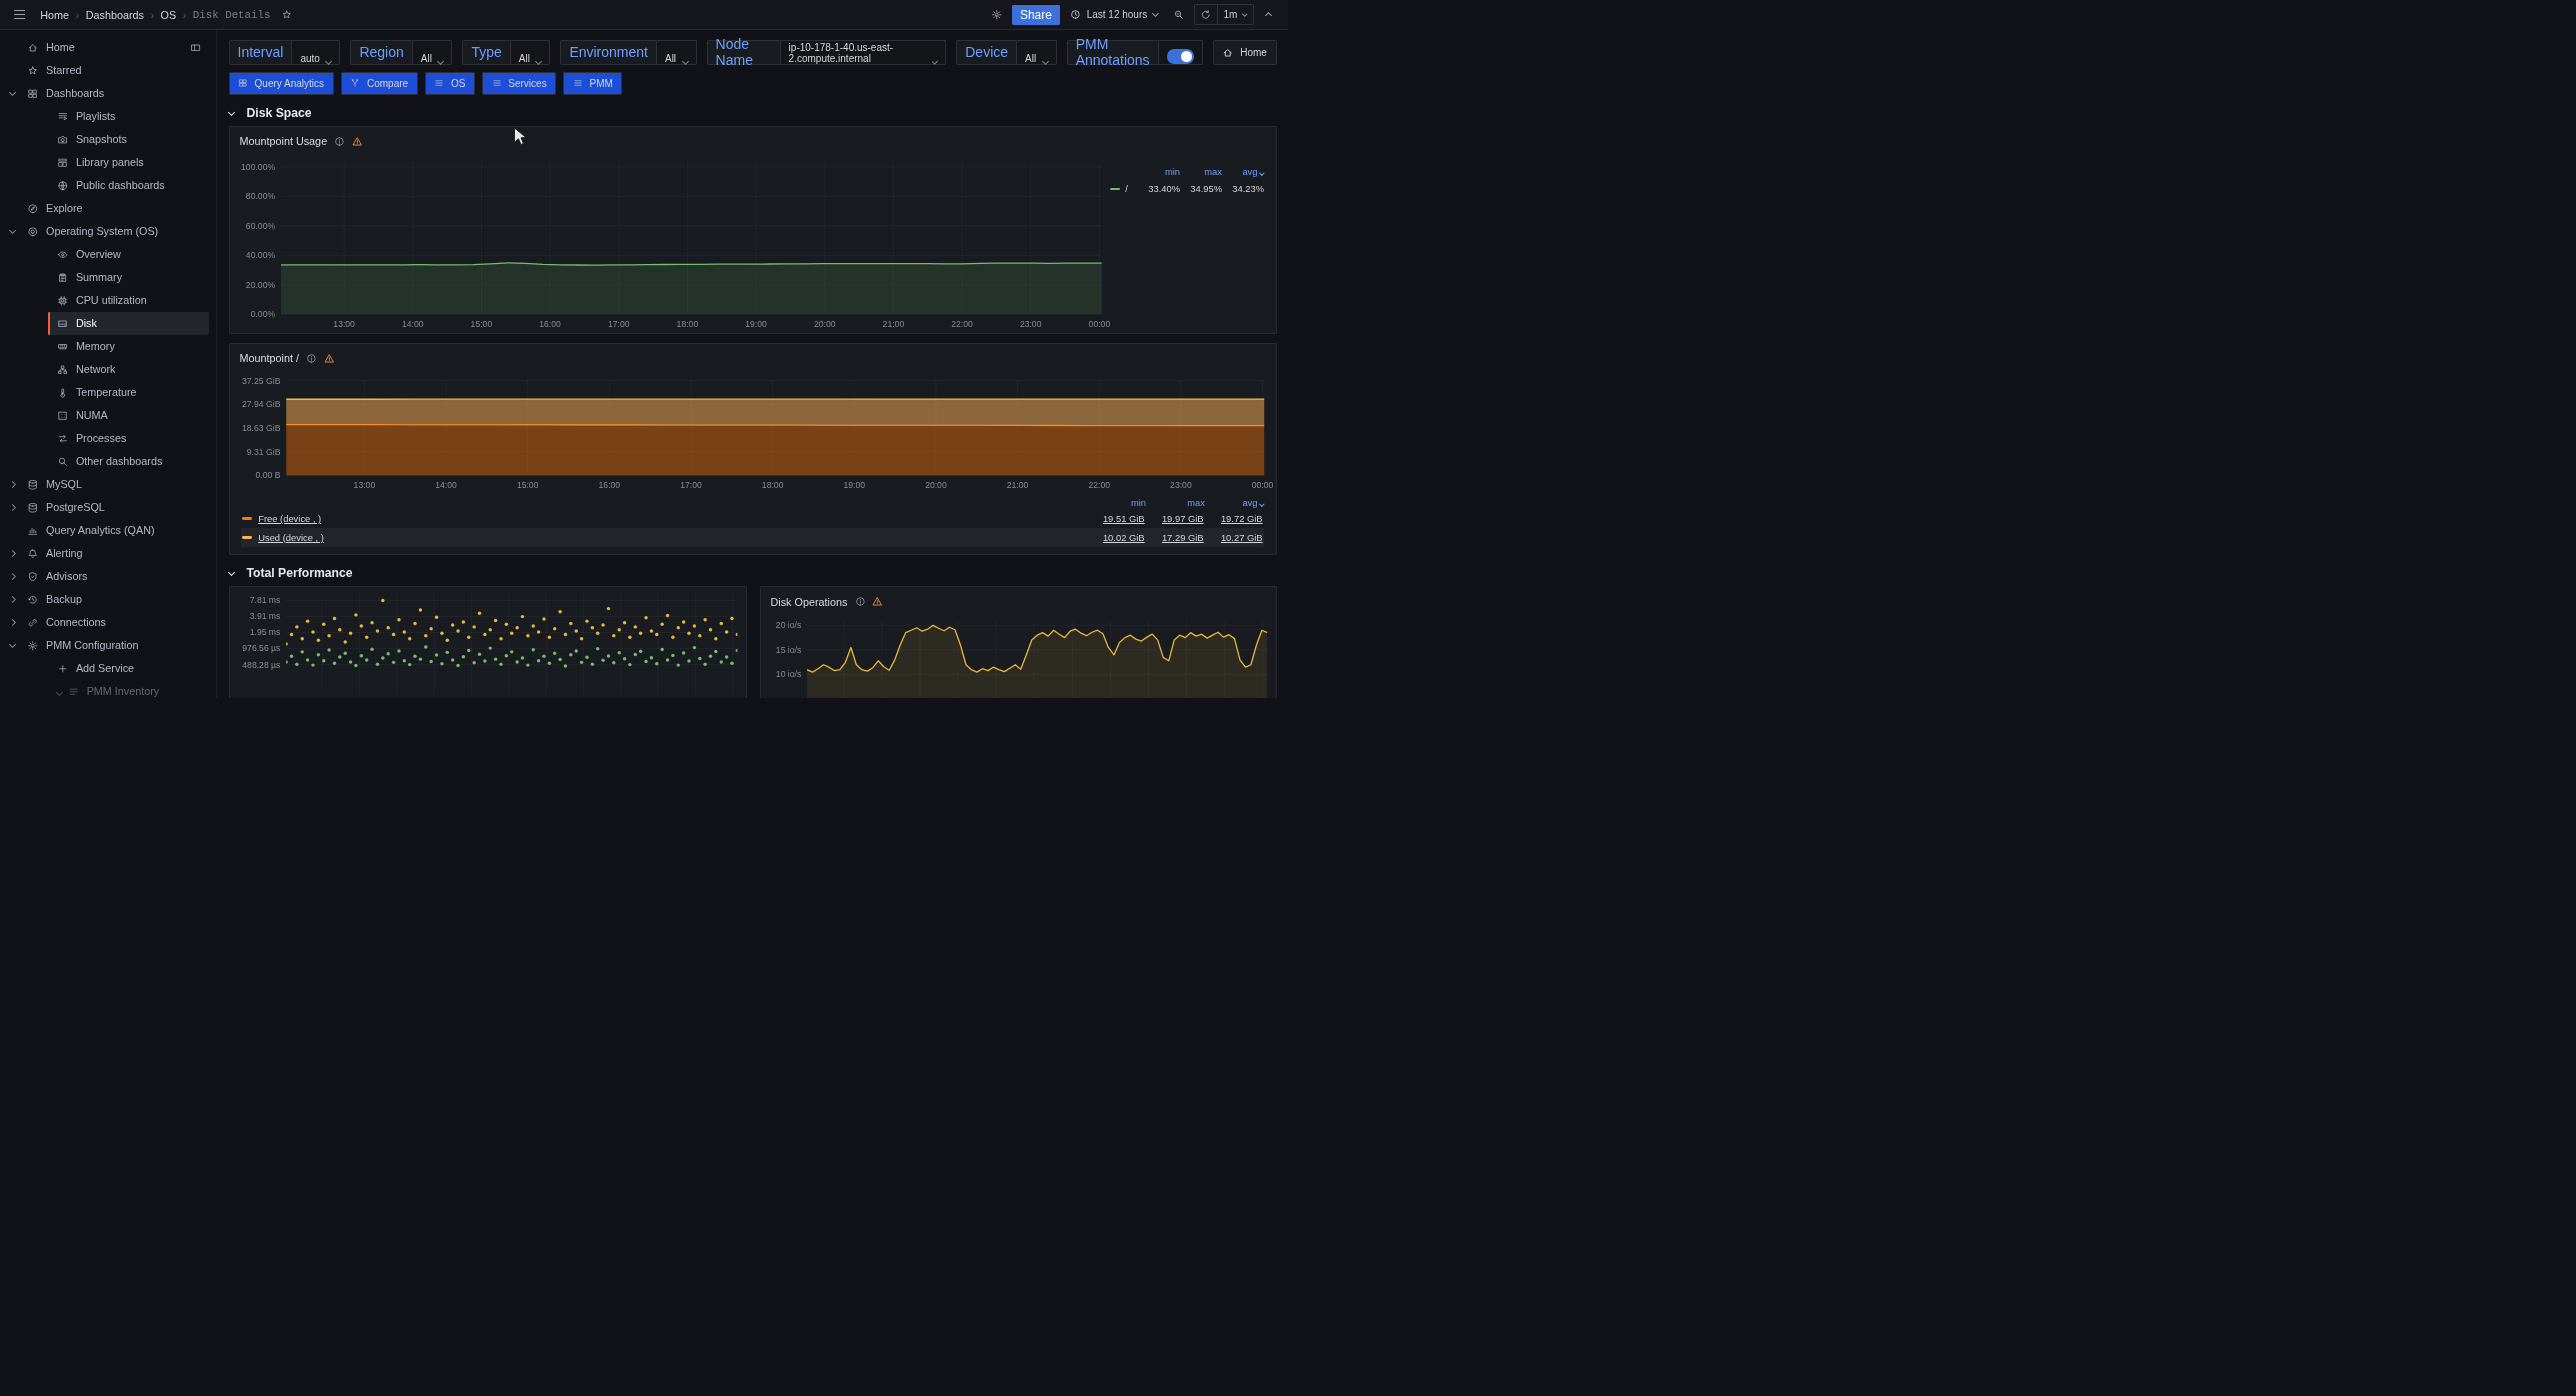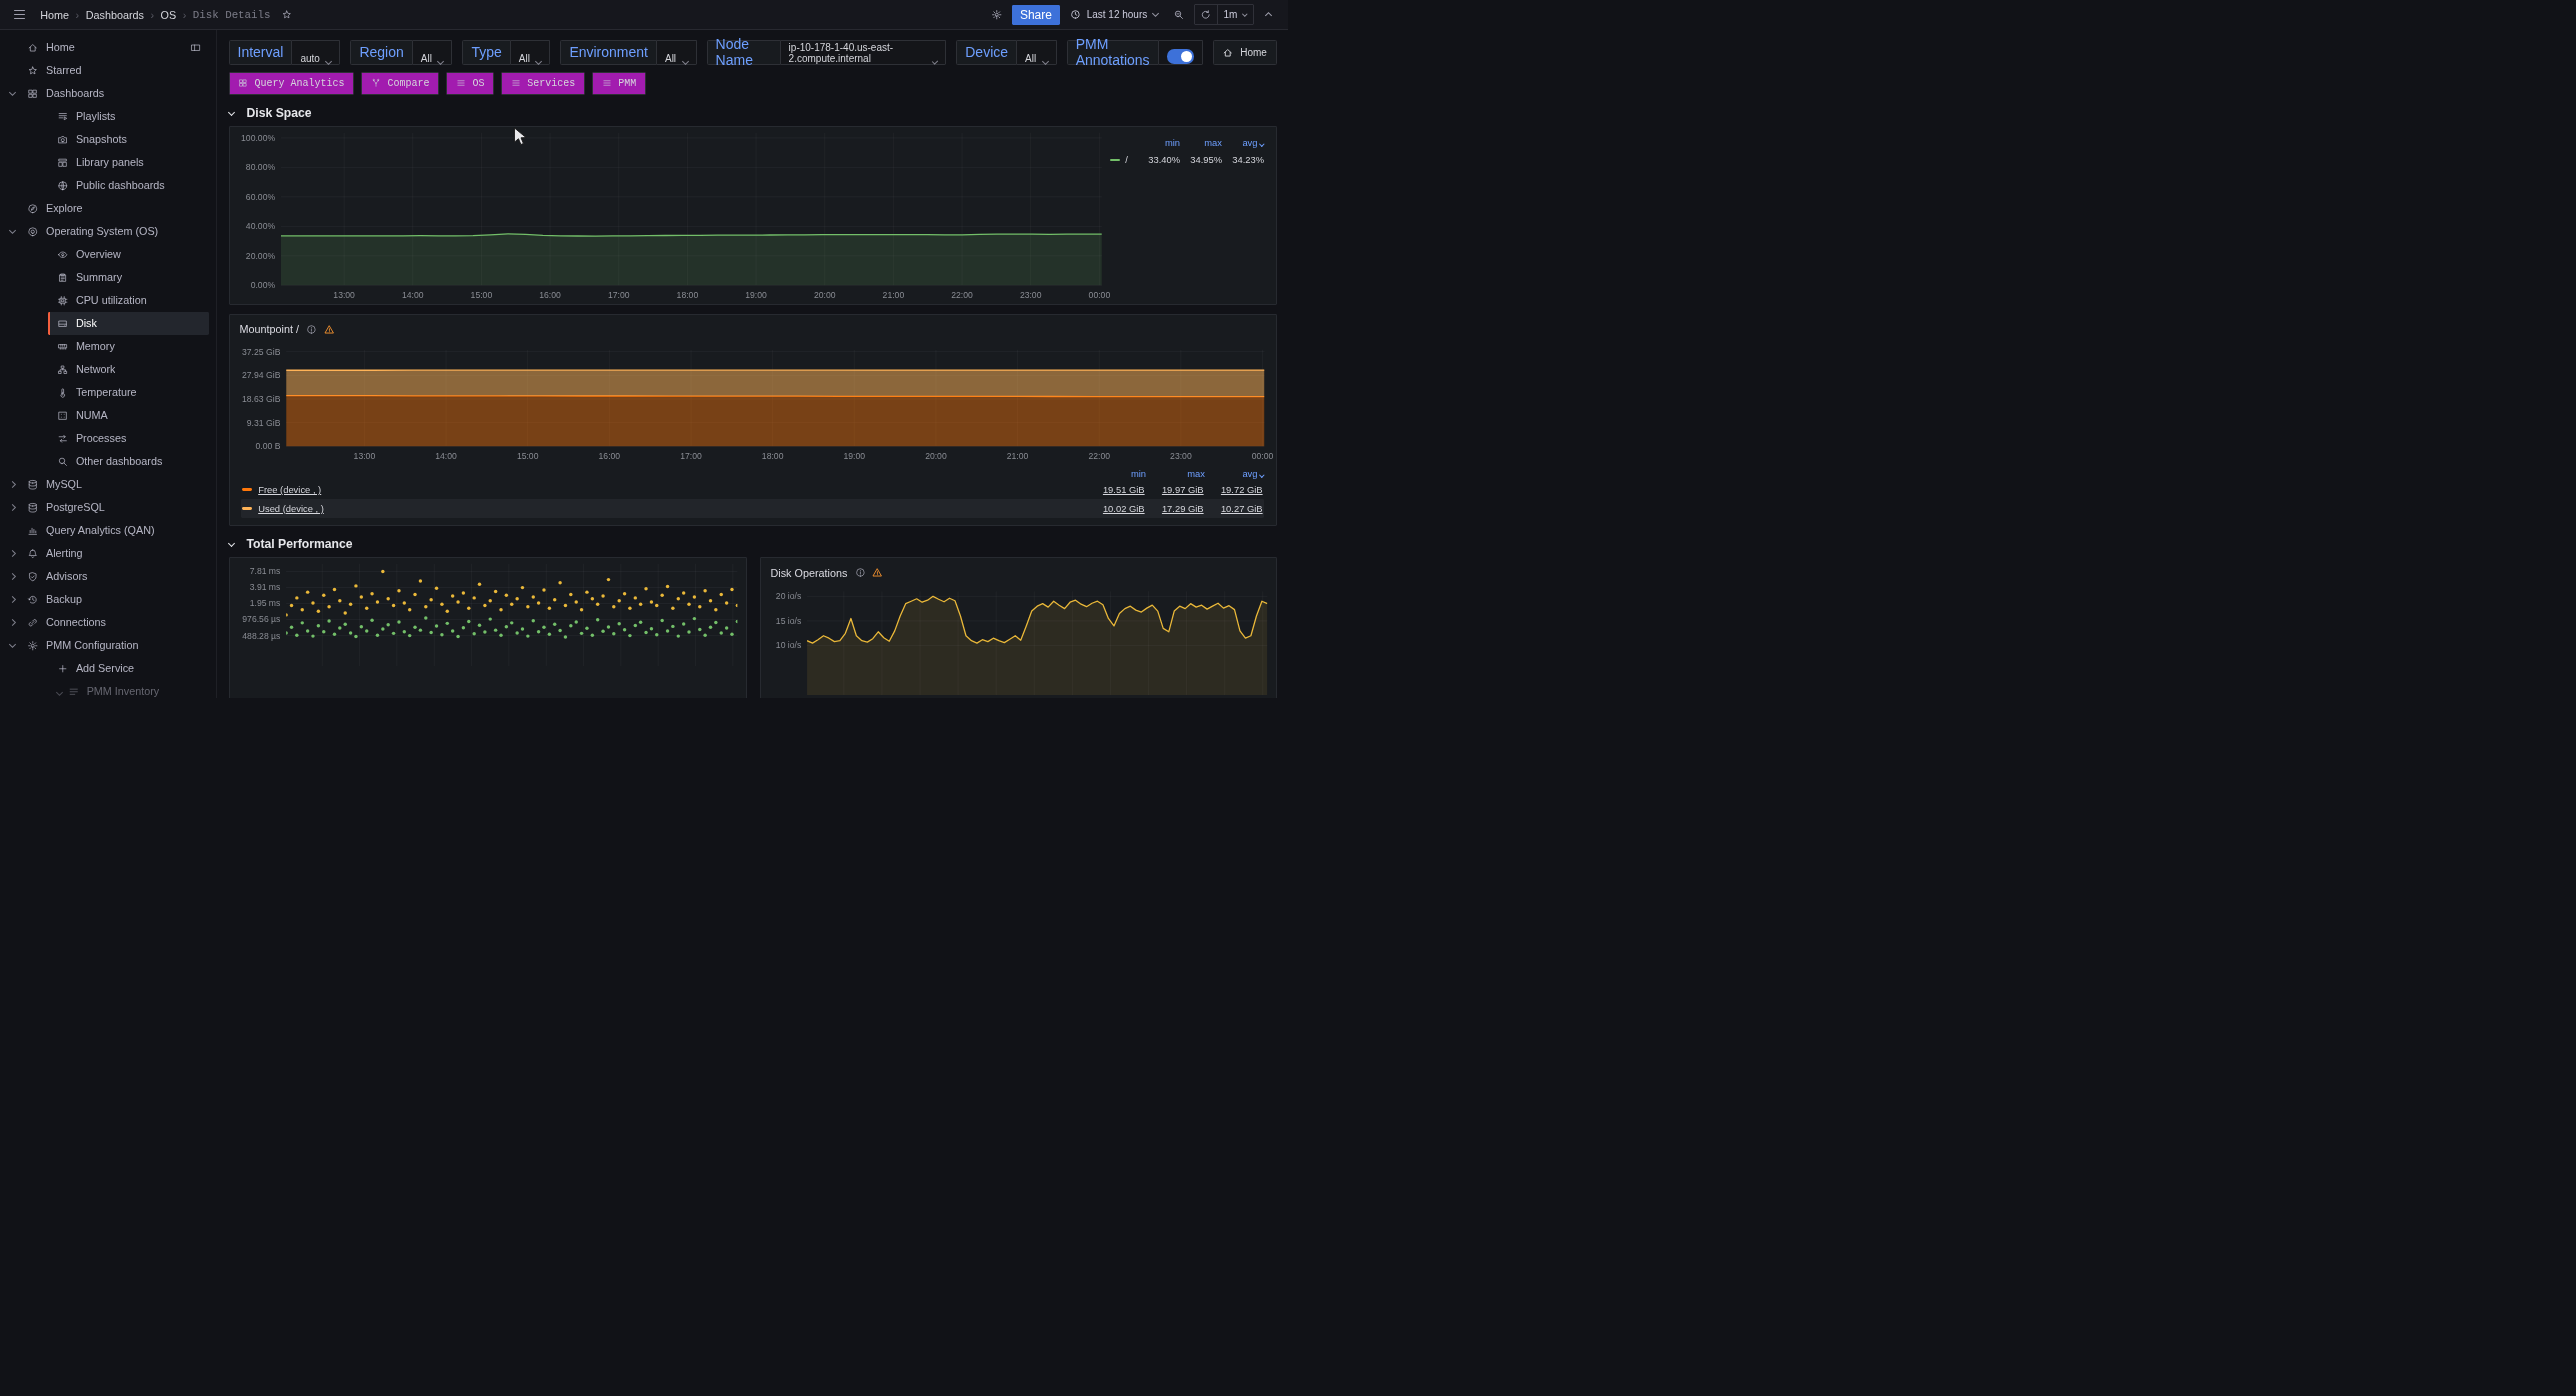--- a/index.html
+++ b/index.html
@@ -63,22 +63,22 @@
     border-left:none; border-radius:0 1.4px 1.4px 0; color:#d5d6dc; font-size:10px; background:#141519; cursor:pointer; }
   .chip-value .chev { color:rgba(204,204,220,0.6); }
   .toggle { width:27px; height:14.4px; border-radius:7.2px; background:#3d71d9; position:relative; cursor:pointer; }
   .toggle::after { content:""; position:absolute; right:1.8px; top:1.8px; width:10.8px; height:10.8px;
     border-radius:50%; background:#fff; }
   .home-btn { margin-left:auto; display:flex; align-items:center; gap:6.5px; height:24.5px; padding:0 8.6px;
     border:0.7px solid #2e3036; border-radius:1.4px; background:#181b1f; color:#d5d6dc; font-size:10px;
     cursor:pointer; font-family:inherit; }
   .action-row { display:flex; gap:7.2px; margin-top:7.2px; }
   .action-btn { display:flex; align-items:center; gap:6.5px; height:23px; padding:0 8.6px;
-    border:0.7px solid #2e3036; border-radius:1.4px; background:#a21caf; color:#d5d6dc; font-size:10px;
-    cursor:pointer; font-family:Liberation Mono, monospace; }
+    border:0.7px solid #2e3036; border-radius:1.4px; background:#1d4ed8; color:#d5d6dc; font-size:10px;
+    cursor:pointer; font-family:Liberation Sans, sans-serif; }
   .action-btn .ic { width:10px; height:10px; color:rgba(204,204,220,0.8); }
 
   
   .section-head { display:flex; align-items:center; gap:13px; margin:11.5px 0 5.8px; color:#e6e7eb;
     font-weight:700; font-size:12.2px; cursor:pointer; }
   .section-head .chev { color:#e6e7eb; }
   .panel { background:#181b1f; border:0.7px solid rgba(204,204,220,0.09); border-radius:1.4px; margin-bottom:8.6px; }
   .panel-head { display:flex; align-items:center; gap:7.2px; height:29px; padding:0 10px; }
   .panel-title { font-size:10.8px; font-weight:500; color:#dcdce3; }
   .ph-ic { display:flex; }
@@ -464,20 +464,33 @@
             <span>PMM</span>
           </button>
         </div>
 
       <div class="section-head">
         <span class="chev down"></span>
         <span>Disk Space</span>
       </div>
 
       <div class="panel">
+        <div class="panel-head">
+          <span class="panel-title">Mountpoint Usage</span>
+          <span class="ph-ic info" id="i1">
+              <svg class="ic " viewBox="0 0 16 16">
+                <path d="M8 13.5A5.5 5.5 0 1 0 8 2.5a5.5 5.5 0 0 0 0 11zM8 7.2v3.4M8 5.1h.01"></path>
+              </svg>
+            </span>
+          <span class="ph-ic warn" id="w1">
+              <svg class="ic " viewBox="0 0 16 16">
+                <path d="M8 3l6 10.4H2zM8 7v2.6M8 11.4h.01"></path>
+              </svg>
+            </span>
+        </div>
         <div class="panel1-content">
           <div class="chart" id="chart-usage">
               <svg width="881" height="177" viewBox="0 0 1223 246" style="font-size:15px">
                 <defs>
                   <clipPath id="clip-usage">
                     <rect x="70" y="0" width="1141" height="246"></rect>
                   </clipPath>
                 </defs>
                 <line x1="70" y1="220.0" x2="1211" y2="220.0" stroke="rgba(204,204,220,0.08)"></line>
                 <text x="62" y="224" text-anchor="end" font-size="12" fill="#8a8d94">0.00%</text>

